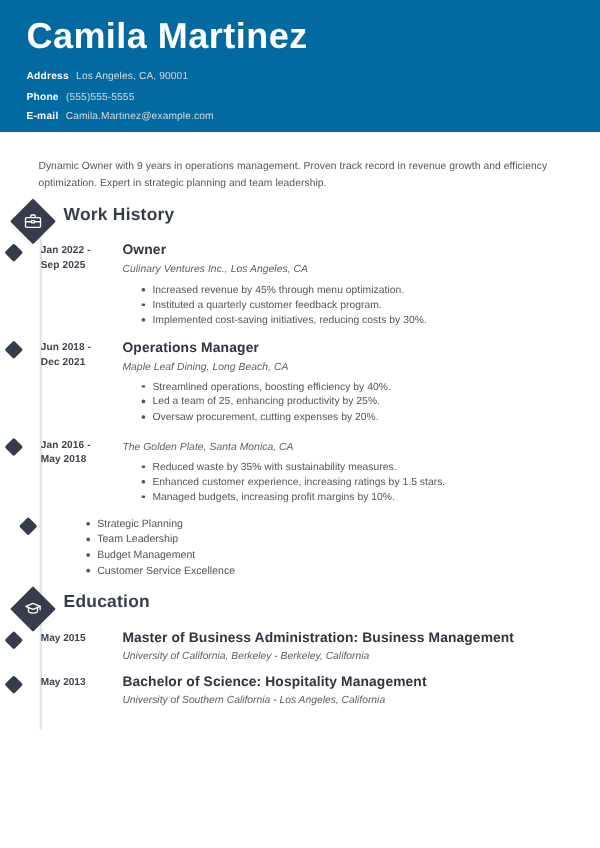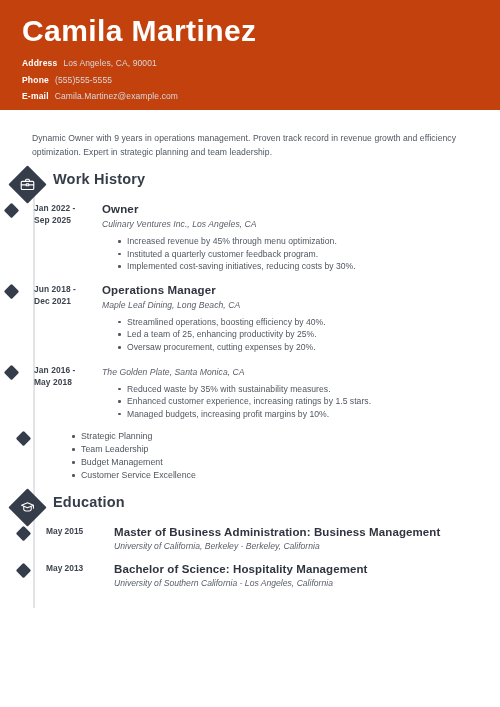--- a/index.html
+++ b/index.html
@@ -11,21 +11,21 @@
     width: 500px;
     height: 707px;
     font-family: "Liberation Sans", sans-serif;
     color: #3d4450;
     overflow: hidden;
     position: relative;
   }
 
   
   .header-band {
-    background: #c2410c;
+    background: #0369a1;
     width: 500px;
     height: 110px;
     box-sizing: border-box;
     padding: 14px 20px 0 22px;
     position: relative;
   }
   .full-name {
     color: #ffffff;
     font-size: 30px;
     font-weight: bold;
@@ -211,21 +211,21 @@
     width: 2.6px;
     height: 2.6px;
     border-radius: 50%;
     background: #50565f;
   }
 
   
   .edu-entry {
     position: relative;
     display: flex;
-    padding-left: 18px;
+    padding-left: 6px;
     margin-bottom: 9px;
   }
   .edu-date {
     width: 58px;
     flex: 0 0 auto;
     margin-left: 17px;
     font-size: 8.4px;
     font-weight: bold;
     color: #3d4450;
     line-height: 12px;

